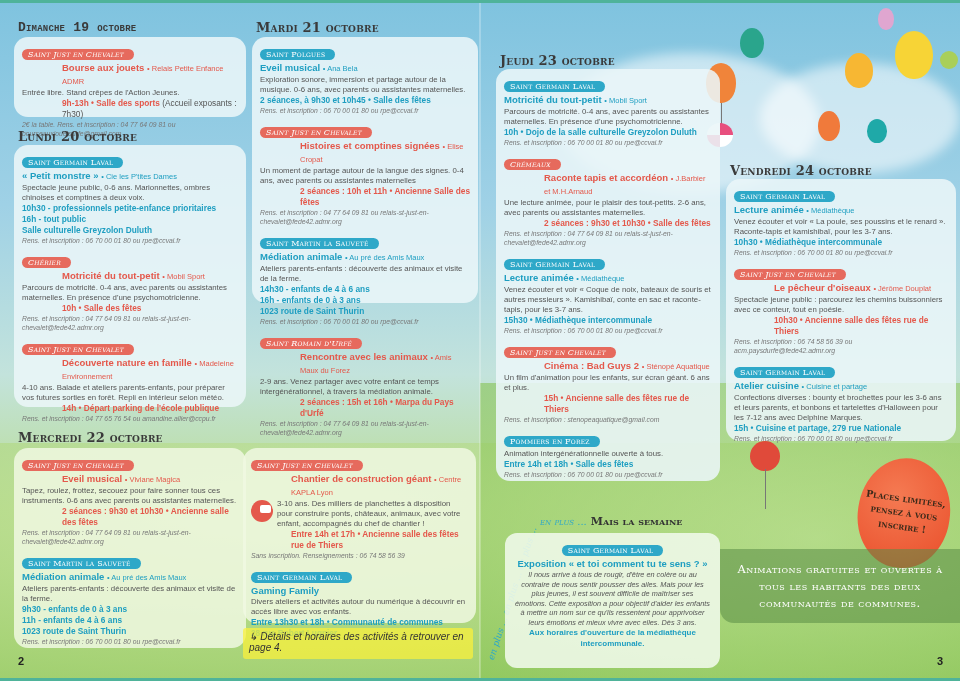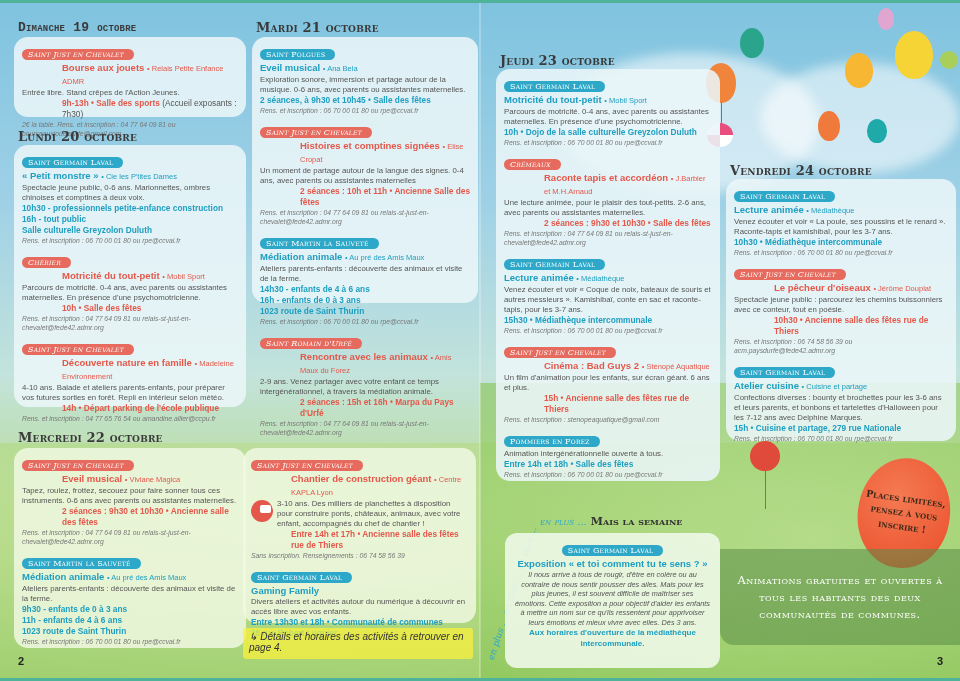--- a/index.html
+++ b/index.html
@@ -74,21 +74,21 @@
     position:absolute; left:858px; top:455px; width:92px; height:110px;
     background: radial-gradient(circle at 40% 35%, #f57a52 0%, #ec5a35 70%, #d94a28 100%);
     border-radius: 50% 50% 48% 48%;
     display:flex; align-items:center; justify-content:center; text-align:center;
     transform: rotate(8deg);
   }
   .places-balloon span {
     font-family:"DejaVu Serif", serif; font-size:9.5px; color:#3a2a1a; line-height:14px; font-variant: small-caps; font-weight:bold;
   }
   .anim-box {
-    position:absolute; left:720px; top:546px; width:240px; height:96px;
+    position:absolute; left:720px; top:546px; width:240px; height:74px;
     background: rgba(90, 140, 70, 0.55); border-radius: 0 0 0 14px;
     display:flex; align-items:center; justify-content:center; text-align:center;
   }
   .anim-box span {
     font-family:"DejaVu Serif", serif; color:#fff; font-size:11.5px; line-height:17px; font-variant: small-caps; letter-spacing:0.5px; padding: 0 10px;
   }
   .details-note {
     position:absolute; left:243px; top:625px; width:230px; height:31px;
     background: rgba(250, 240, 60, 0.75); border-radius: 3px;
     font-size:10px; font-style:italic; color:#333; padding:3px 6px;
@@ -129,21 +129,21 @@
     <div class="rens">2€ la table. Rens. et inscription : 04 77 64 09 81 ou bourseauxjouetsurfe@gmail.com</div>
   </div>
 </div>
 
 <div class="day-title" style="left:18px;top:126px;">Lundi 20 octobre</div>
 <div class="card" style="left:14px;top:142px;width:232px;height:262px;">
   <div class="event">
     <span class="pill blue">Saint Germain Laval</span>
     <div class="ev-title blue-t"><span>« Petit monstre »</span> <span class="org">• Cie les P'tites Dames</span></div>
     <div class="desc">Spectacle jeune public, 0-6 ans. Marionnettes, ombres chinoises et comptines à deux voix.</div>
-    <div class="when blue-t">10h30 - professionnels petite-enfance construction</div>
+    <div class="when blue-t">10h30 - professionnels petite-enfance prioritaires</div>
     <div class="when blue-t">16h - tout public</div>
     <div class="when blue-t">Salle culturelle Greyzolon Duluth</div>
     <div class="rens">Rens. et inscription : 06 70 00 01 80 ou rpe@ccvai.fr</div>
   </div>
   <div class="event">
     <span class="pill red">Chérier</span>
     <div class="ev-title red-t"><span>Motricité du tout-petit</span> <span class="org">• Mobil Sport</span></div>
     <div class="desc">Parcours de motricité. 0-4 ans, avec parents ou assistantes maternelles. En présence d'une psychomotricienne.</div>
     <div class="when red-t">10h • Salle des fêtes</div>
     <div class="rens">Rens. et inscription : 04 77 64 09 81 ou relais-st-just-en-chevalet@fede42.admr.org</div>

